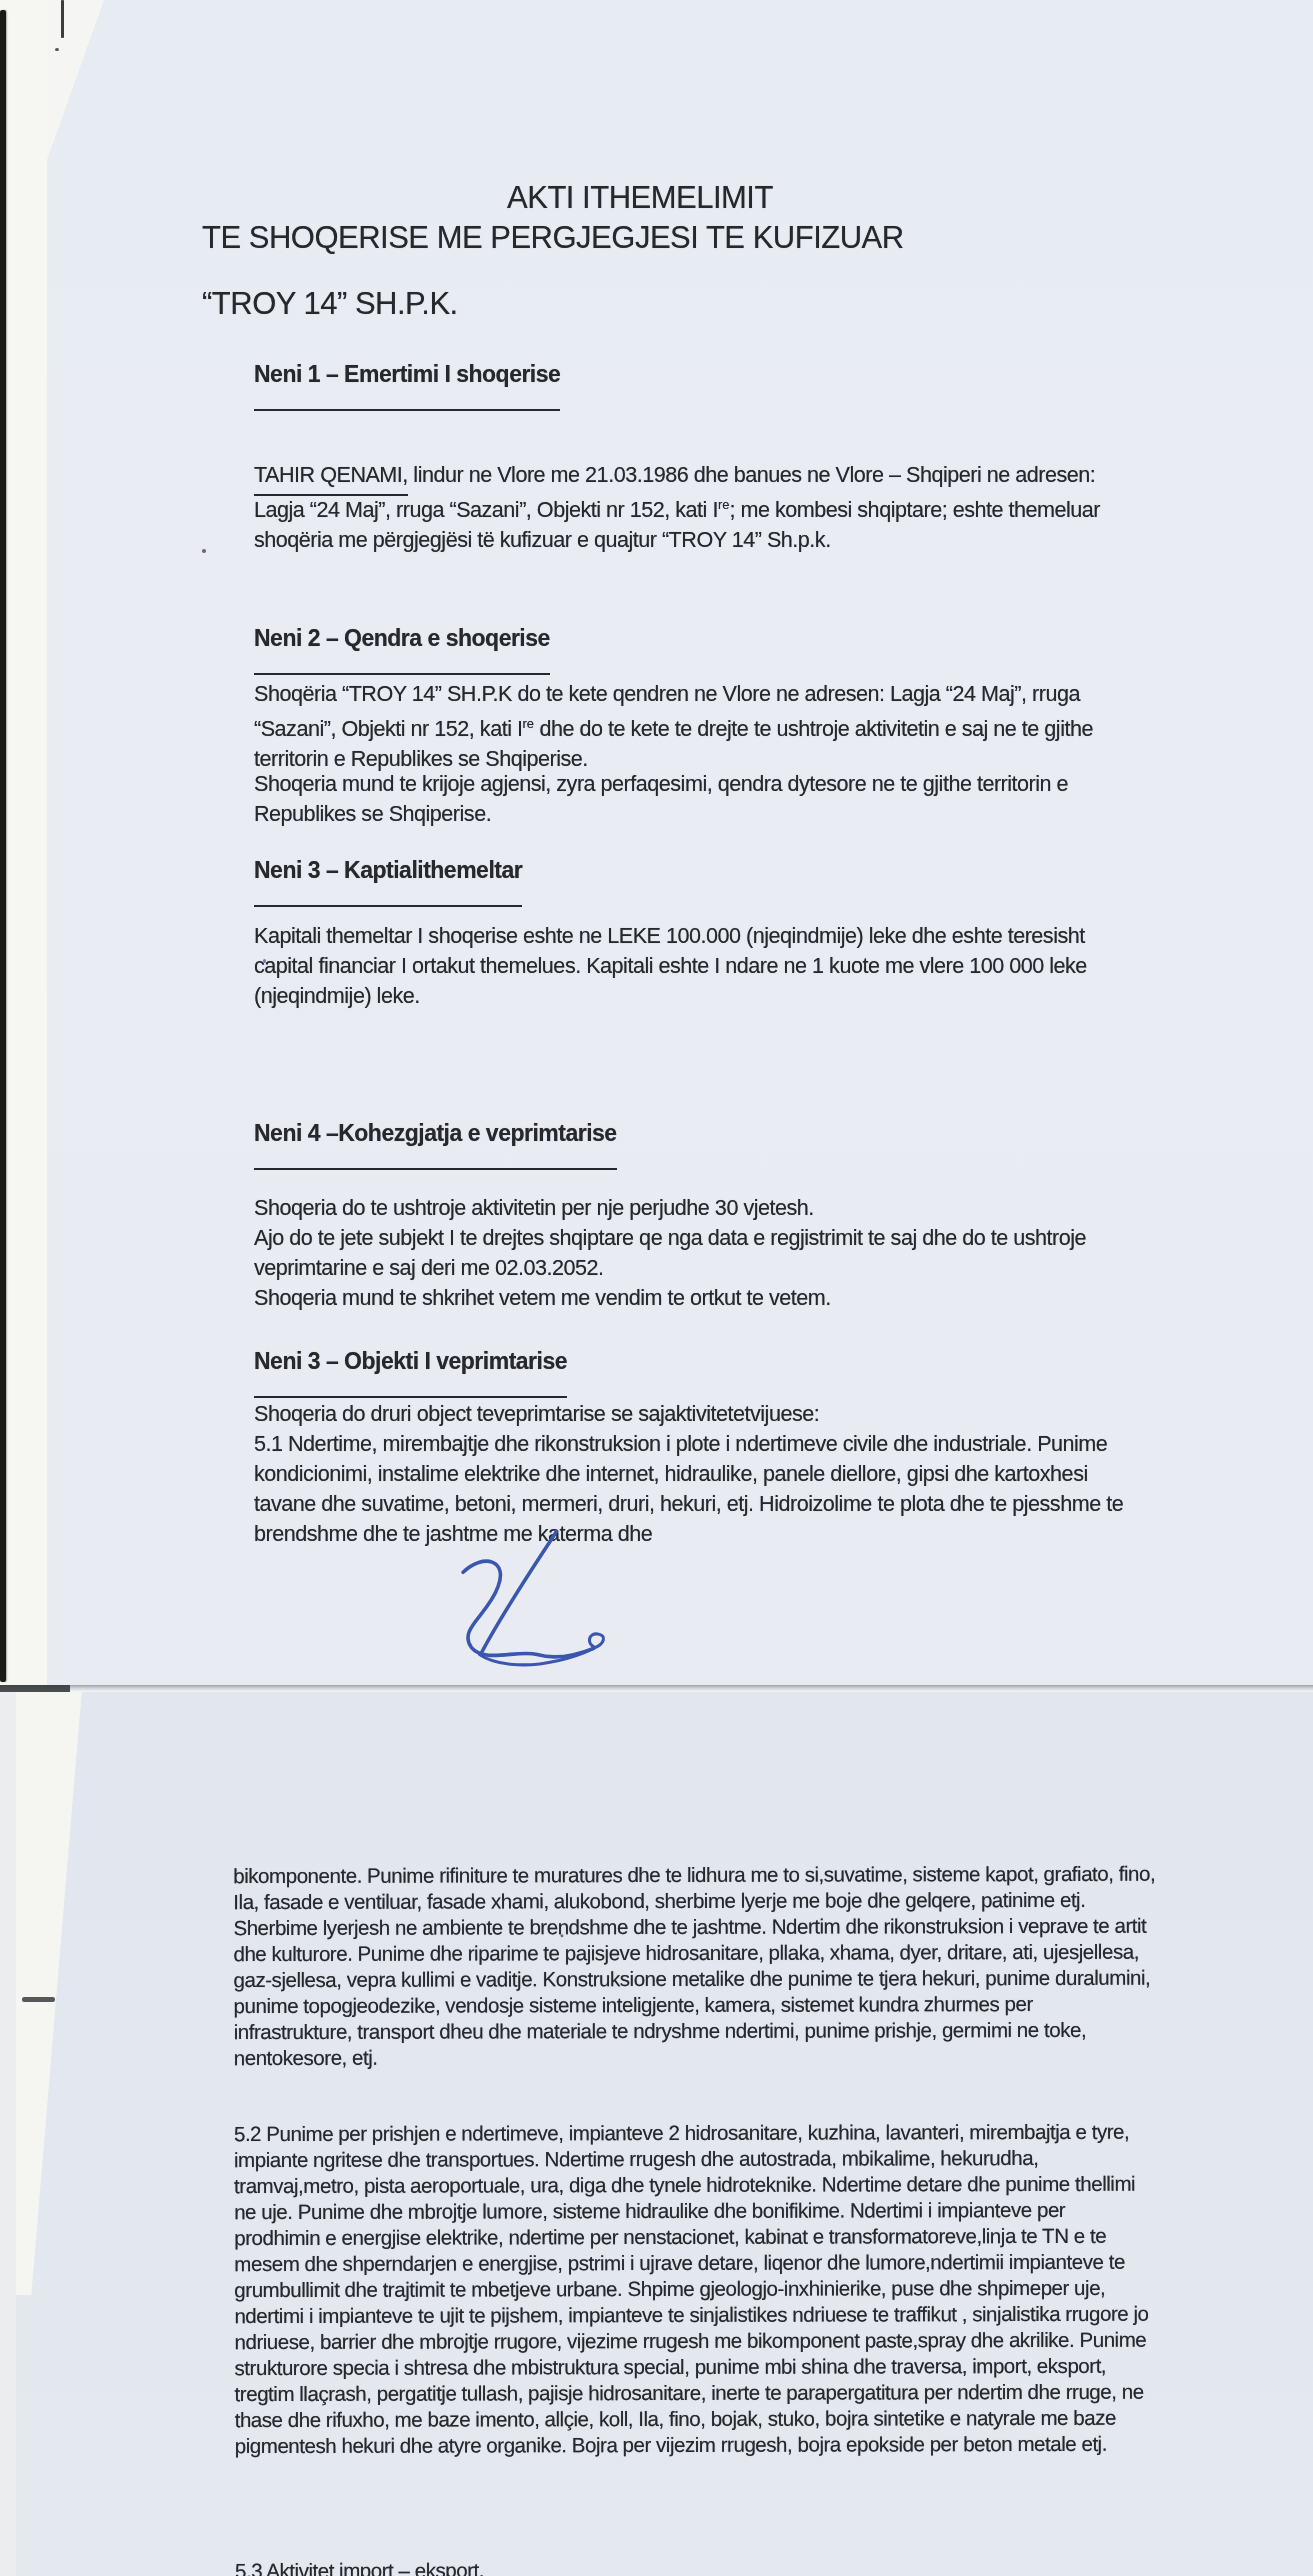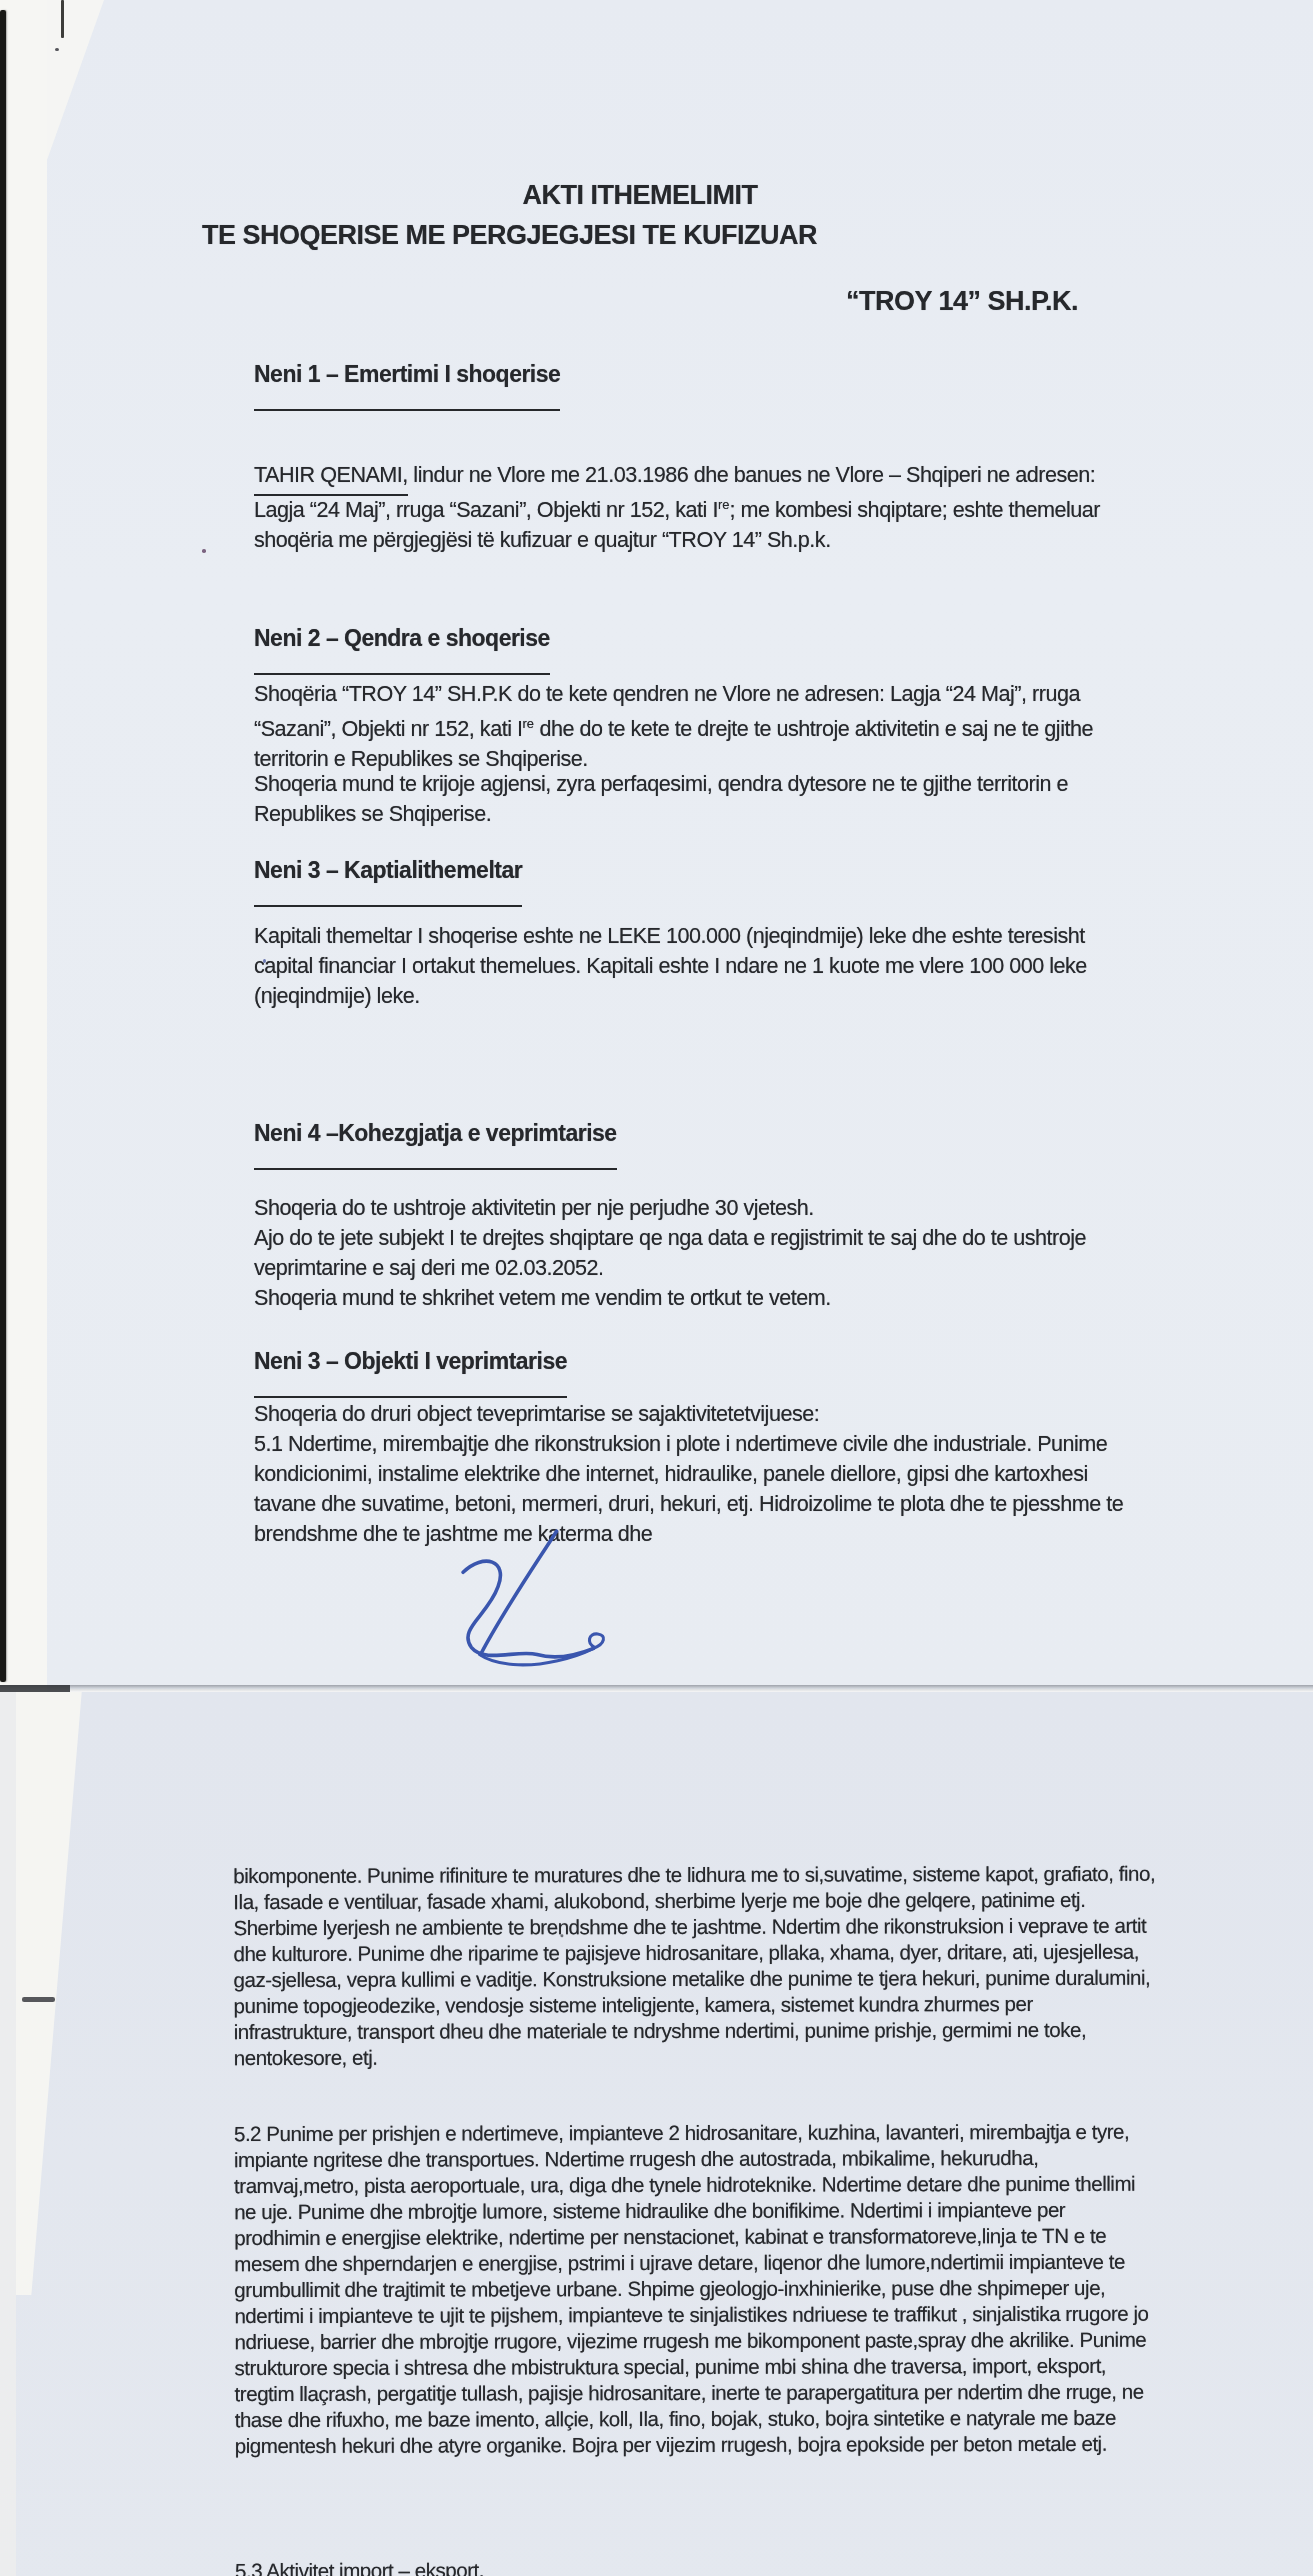--- a/index.html
+++ b/index.html
@@ -20,21 +20,21 @@
   #page1{left:47px;top:0;width:1266px;height:1689px;
     background:linear-gradient(180deg,#e7ebf2 0%,#e9edf3 35%,#e8ecf2 100%)}
   #page2{left:15.5px;top:1692px;width:1298px;height:1708px;
     background:linear-gradient(180deg,#e2e6ee 0%,#e4e8ef 55%,#e3e7ee 100%)}
   #page1-corner-curl{position:absolute;left:0;top:0;width:57px;height:160px;background:#f6f6f3;
     clip-path:polygon(0 0,100% 0,0 100%);opacity:.9}
   #page2-fold-wedge{position:absolute;left:0;top:0;width:72px;height:603px;background:#f5f5f2;
     clip-path:polygon(0 0,92% 0,22% 100%,0 100%)}
   
   .txt{text-shadow:0 0 0.7px rgba(38,40,44,.55)}
-  .title{font-weight:700;font-size:27px;letter-spacing:-0.5px;white-space:nowrap}
+  .title{font-weight:400;font-size:31px;letter-spacing:-0.5px;white-space:nowrap}
   .heading{font-weight:700;font-size:23px;letter-spacing:-0.5px;display:inline-block;
     border-bottom:2.6px solid #26282b;padding-bottom:21px;white-space:nowrap}
   .body1{font-size:21.6px;line-height:30px;letter-spacing:-0.5px}
   .body2{font-size:20.6px;line-height:26px;letter-spacing:-0.5px}
   sup.ord{font-size:60%;vertical-align:super;letter-spacing:0}
   .uname{border-bottom:2.1px solid #26282c;padding-bottom:7px}
   .speck{position:absolute;border-radius:50%}
   #staple-mark{position:absolute;left:14.4px;top:0;width:2.6px;height:38px;background:#3d3d3a;border-radius:1px}
   #staple-dot{position:absolute;left:8.2px;top:48px;width:3.6px;height:3.1px;background:#55555a;border-radius:50%}
   svg.sig{position:absolute;overflow:visible}
@@ -46,21 +46,21 @@
 <div id="scan-white-strip"></div>
 <div id="scan-black-edge"></div>
 
 <div class="page" id="page1">
   <div id="page1-corner-curl"></div>
   <div id="staple-mark"></div>
   <div id="staple-dot"></div>
 
   <div class="abs txt title" style="left:155px;top:180px;width:876px;text-align:center">AKTI ITHEMELIMIT</div>
   <div class="abs txt title" style="left:155px;top:220px;width:876px;text-align:left">TE SHOQERISE ME PERGJEGJESI TE KUFIZUAR</div>
-  <div class="abs txt title" style="left:155px;top:286px;width:876px;text-align:right">“TROY 14” SH.P.K.</div>
+  <div class="abs txt title" style="left:155px;top:286px;width:876px;text-align:left">“TROY 14” SH.P.K.</div>
 
   <div class="abs" style="left:207px;top:361px">
     <span class="txt heading">Neni 1 – Emertimi I shoqerise</span>
   </div>
   <div class="abs txt body1" style="left:207px;top:460px;width:876px">
     <span class="uname">TAHIR QENAMI,</span><span> lindur ne Vlore me 21.03.1986 dhe banues ne Vlore – Shqiperi ne adresen: Lagja “24 Maj”, rruga “Sazani”, Objekti nr 152, kati I</span><sup class="ord">re</sup><span>; me kombesi shqiptare; eshte themeluar shoqëria me përgjegjësi të kufizuar e quajtur “TROY 14” Sh.p.k.</span>
   </div>
 
   <div class="abs" style="left:207px;top:625px">
     <span class="txt heading">Neni 2 – Qendra e shoqerise</span>

